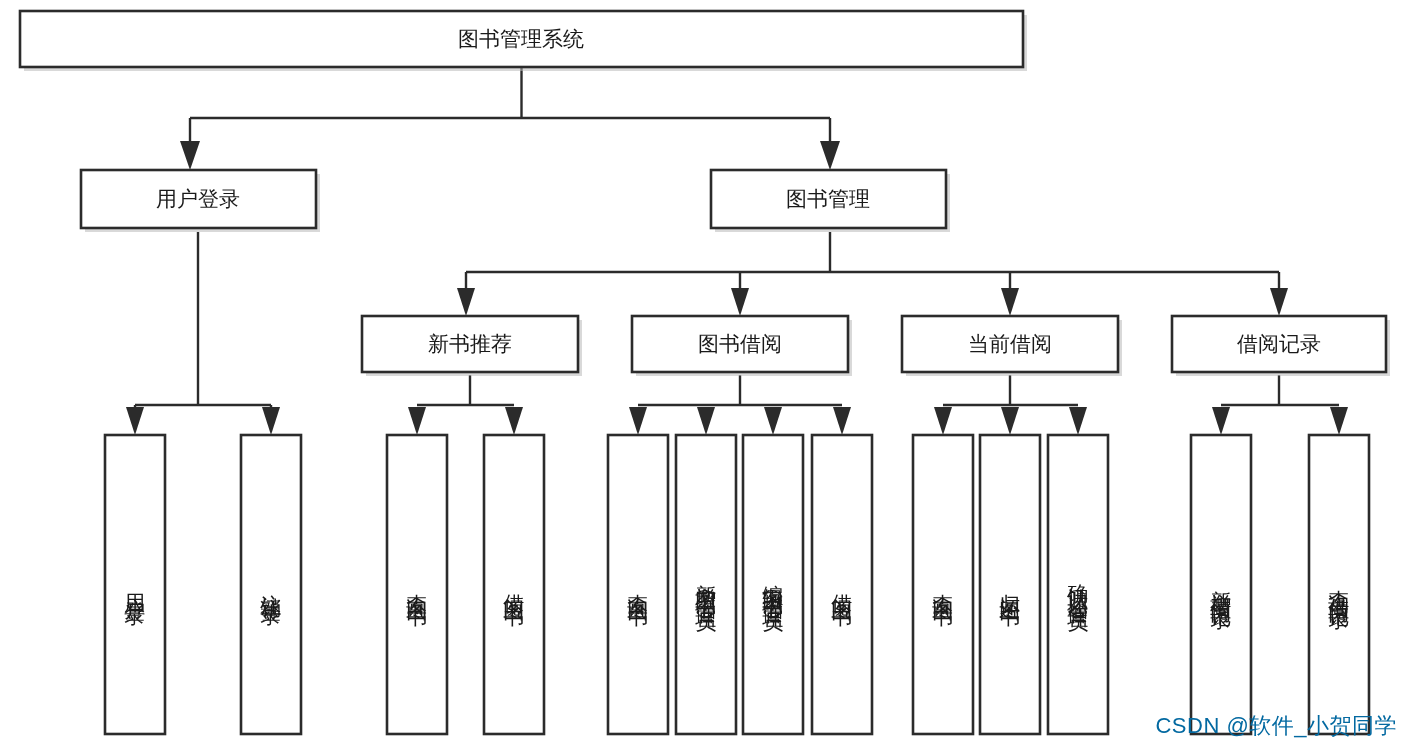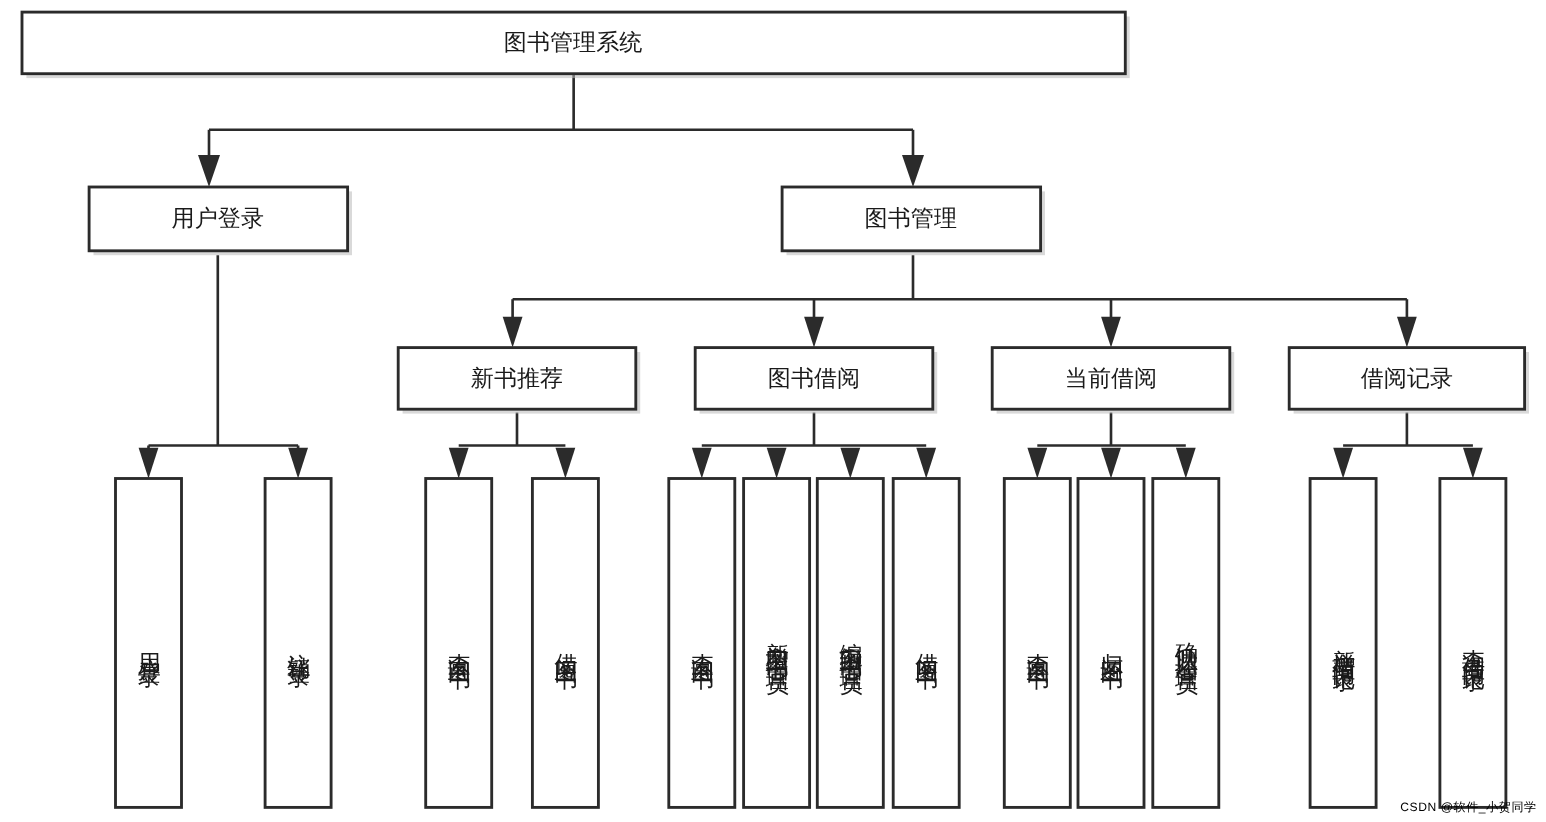--- a/index.html
+++ b/index.html
@@ -68,22 +68,22 @@
     letter-spacing: 4px;
     color: #1a1a1a;
     white-space: nowrap;
     text-align: center;
   }
   .watermark {
     position: absolute;
     right: 8px;
     bottom: 6px;
     font-family: "Liberation Sans", "DejaVu Sans", sans-serif;
-    font-size: 11px;
-    color: #000000;
+    font-size: 22px;
+    color: #0369a1;
     letter-spacing: 0.5px;
     white-space: nowrap;
   }
 </style>
 </head>
 <body>
 
 <div id="canvas">
 
   <svg class="diagram" viewBox="0 0 1405 747">

